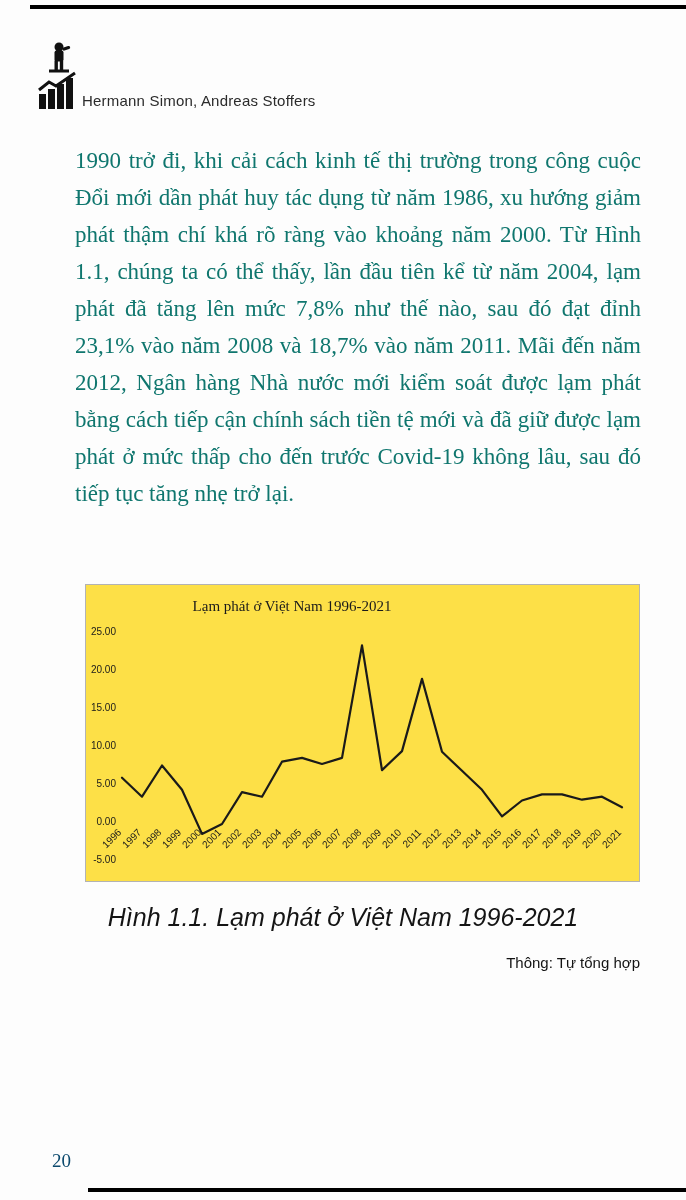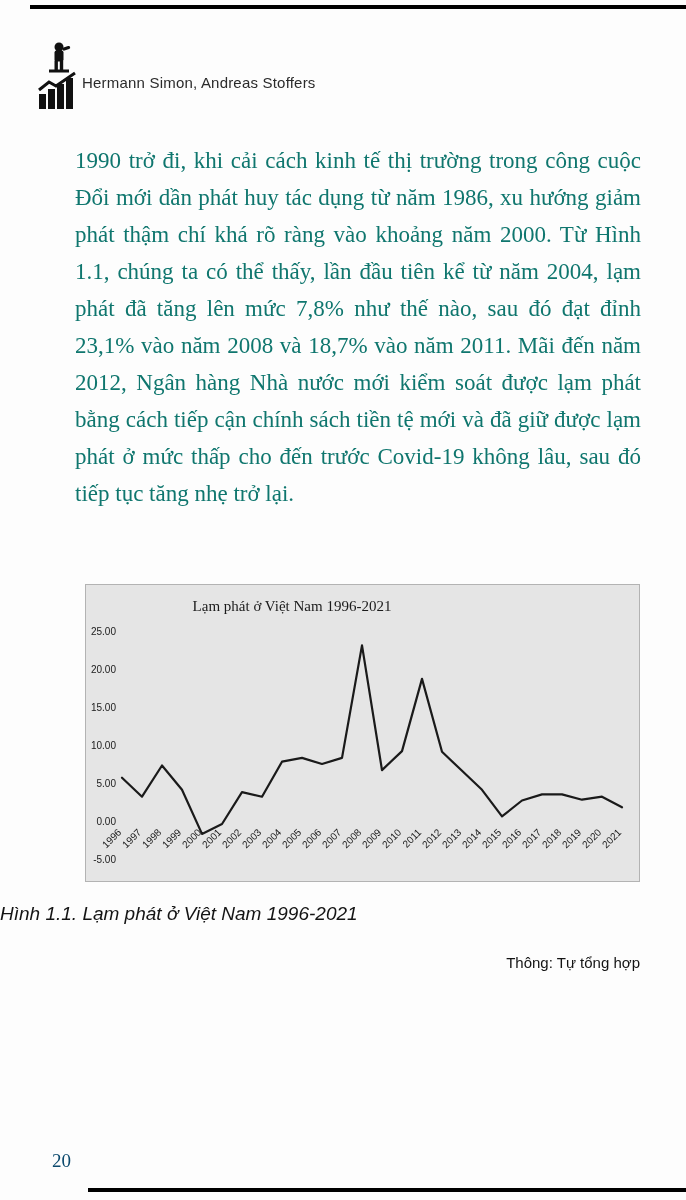--- a/index.html
+++ b/index.html
@@ -18,48 +18,49 @@
     height: 4px; background: #000;
   }
   .rule-bottom {
     position: absolute; bottom: 8px; left: 88px; right: 0;
     height: 4px; background: #000;
   }
   .logo {
     position: absolute; left: 36px; top: 40px;
   }
   .authors {
-    position: absolute; left: 82px; top: 74px;
+    position: absolute; left: 82px; top: 92px;
     font-family: "Liberation Sans", "DejaVu Sans", sans-serif;
     font-size: 15px; color: #2b2b2b; letter-spacing: 0.2px;
   }
   .para {
     position: absolute; left: 75px; width: 566px;
     font-size: 23px; line-height: 37px;
     text-align: justify; color: #0f766e;
   }
   .p1 { top: 142px; }
   .p2 {
     top: 1002px; line-height: 38px;
     text-indent: 30px;
     text-align-last: justify;
     word-spacing: 5px;
   }
   .chart-frame {
     position: absolute; left: 85px; top: 584px;
     width: 555px; height: 298px;
-    background: #e5e5e5;
+    background: #fde047;
     border: 1px solid #b3b3b3;
     padding: 6px 0 0 0;
   }
   .chart-svg { display: block; }
   .figure-caption {
     position: absolute; left: 0; right: 0; top: 903px;
+    text-align: center;
     font-family: "Liberation Sans", "DejaVu Sans", sans-serif;
-    font-style: italic; font-size: 19px; color: #141414;
+    font-style: italic; font-size: 25px; color: #141414;
   }
   .figure-source {
     position: absolute; right: 46px; top: 954px;
     font-family: "Liberation Sans", "DejaVu Sans", sans-serif;
     font-size: 15px; color: #141414;
   }
   .page-number {
     position: absolute; left: 52px; top: 1150px;
     font-size: 19px; color: #0c4a6e;
   }

